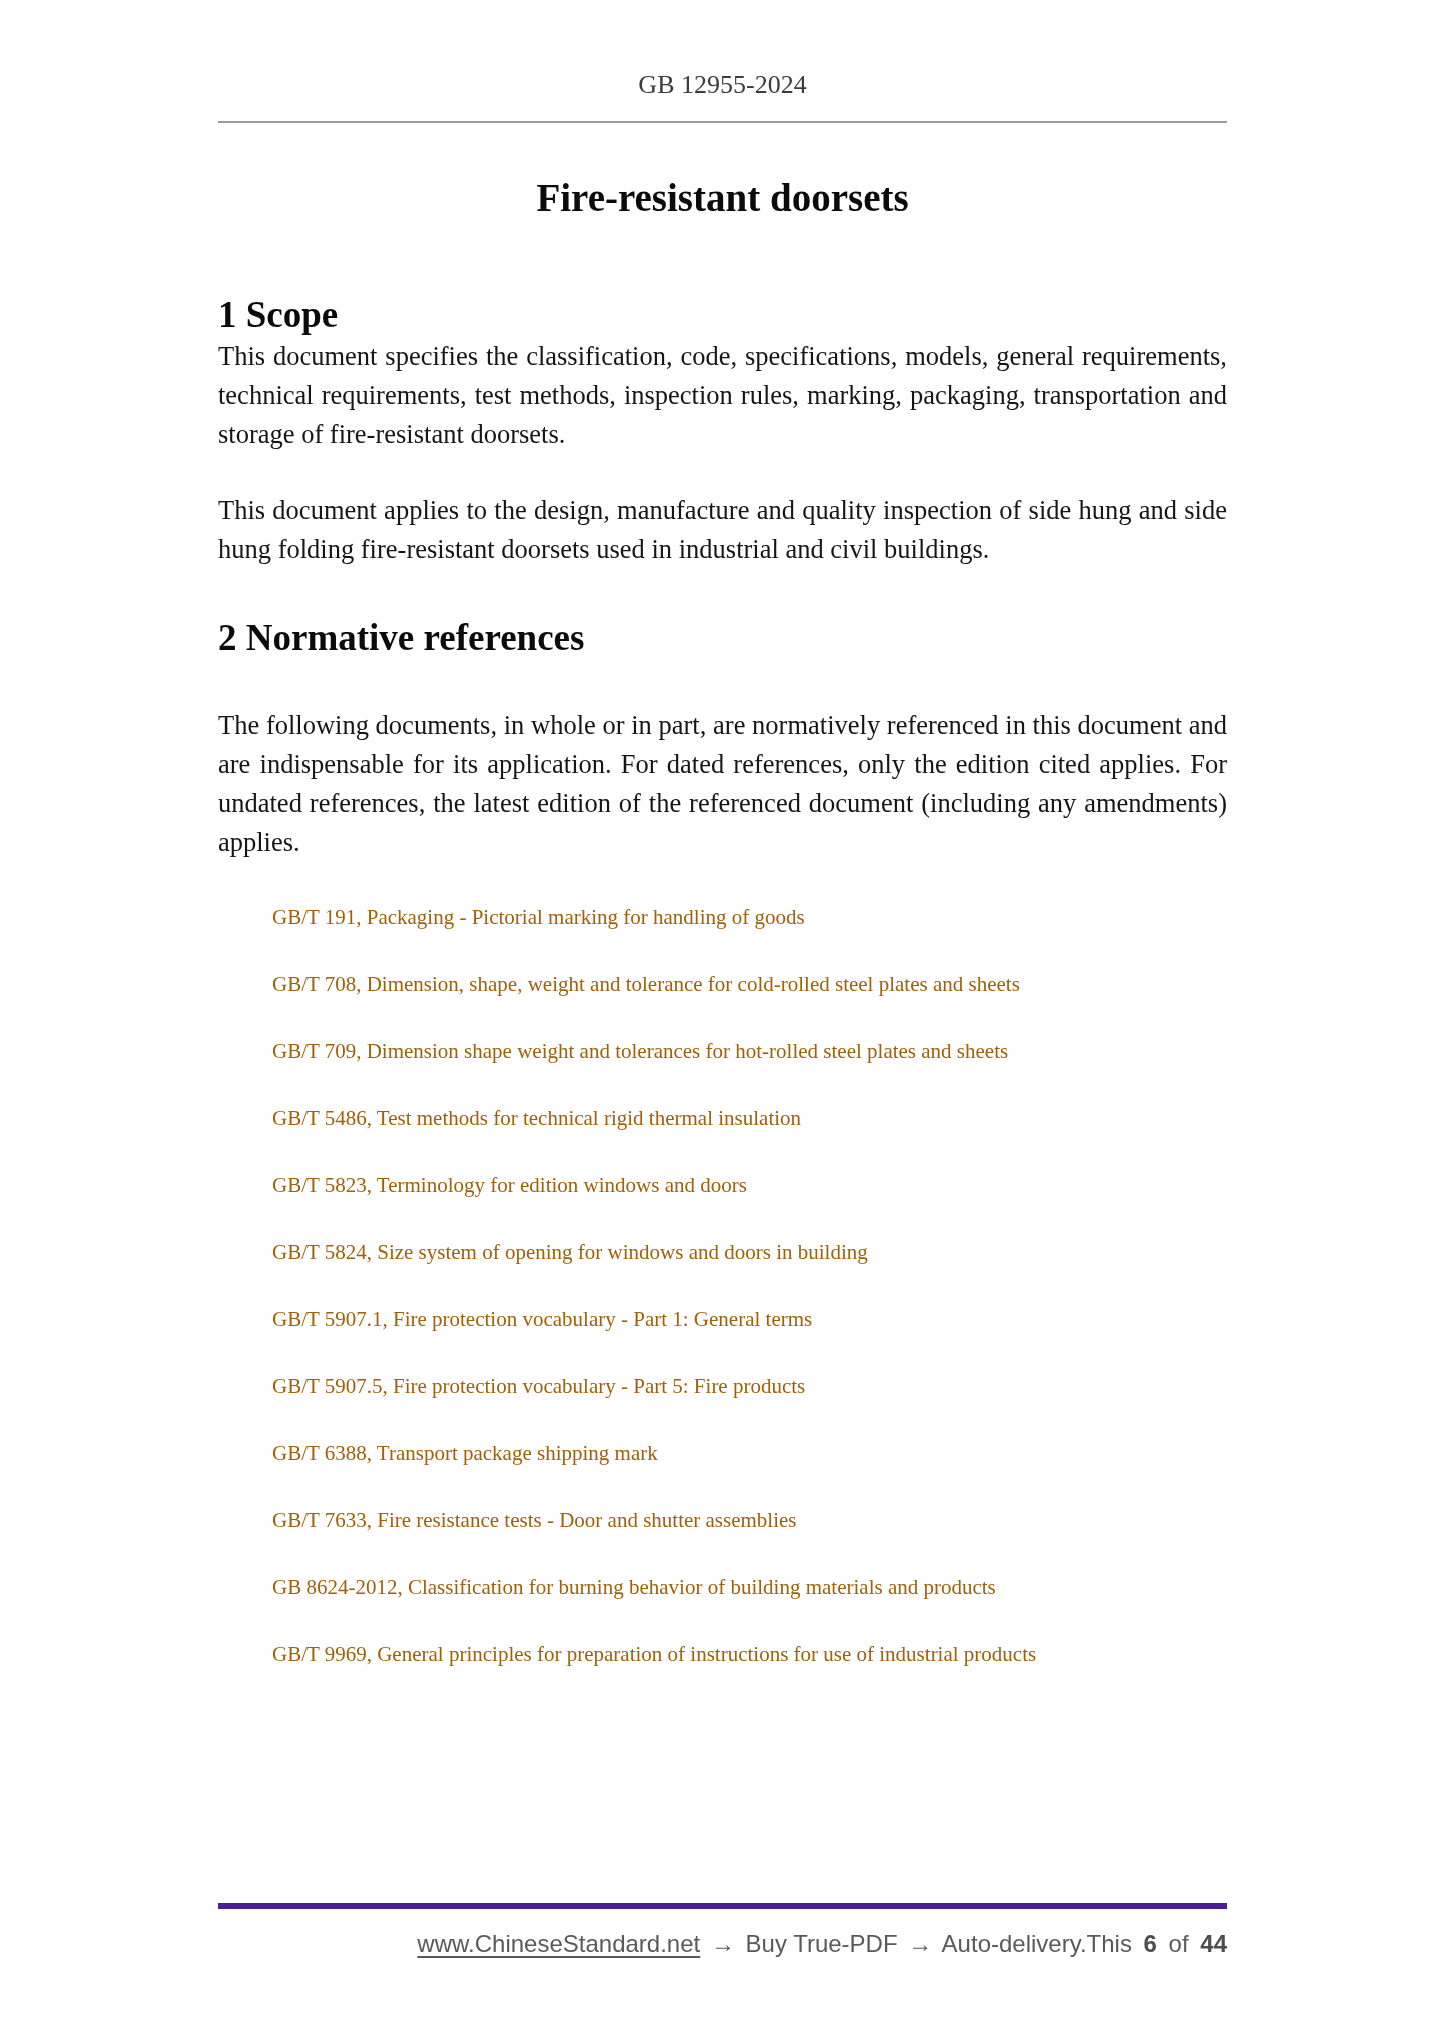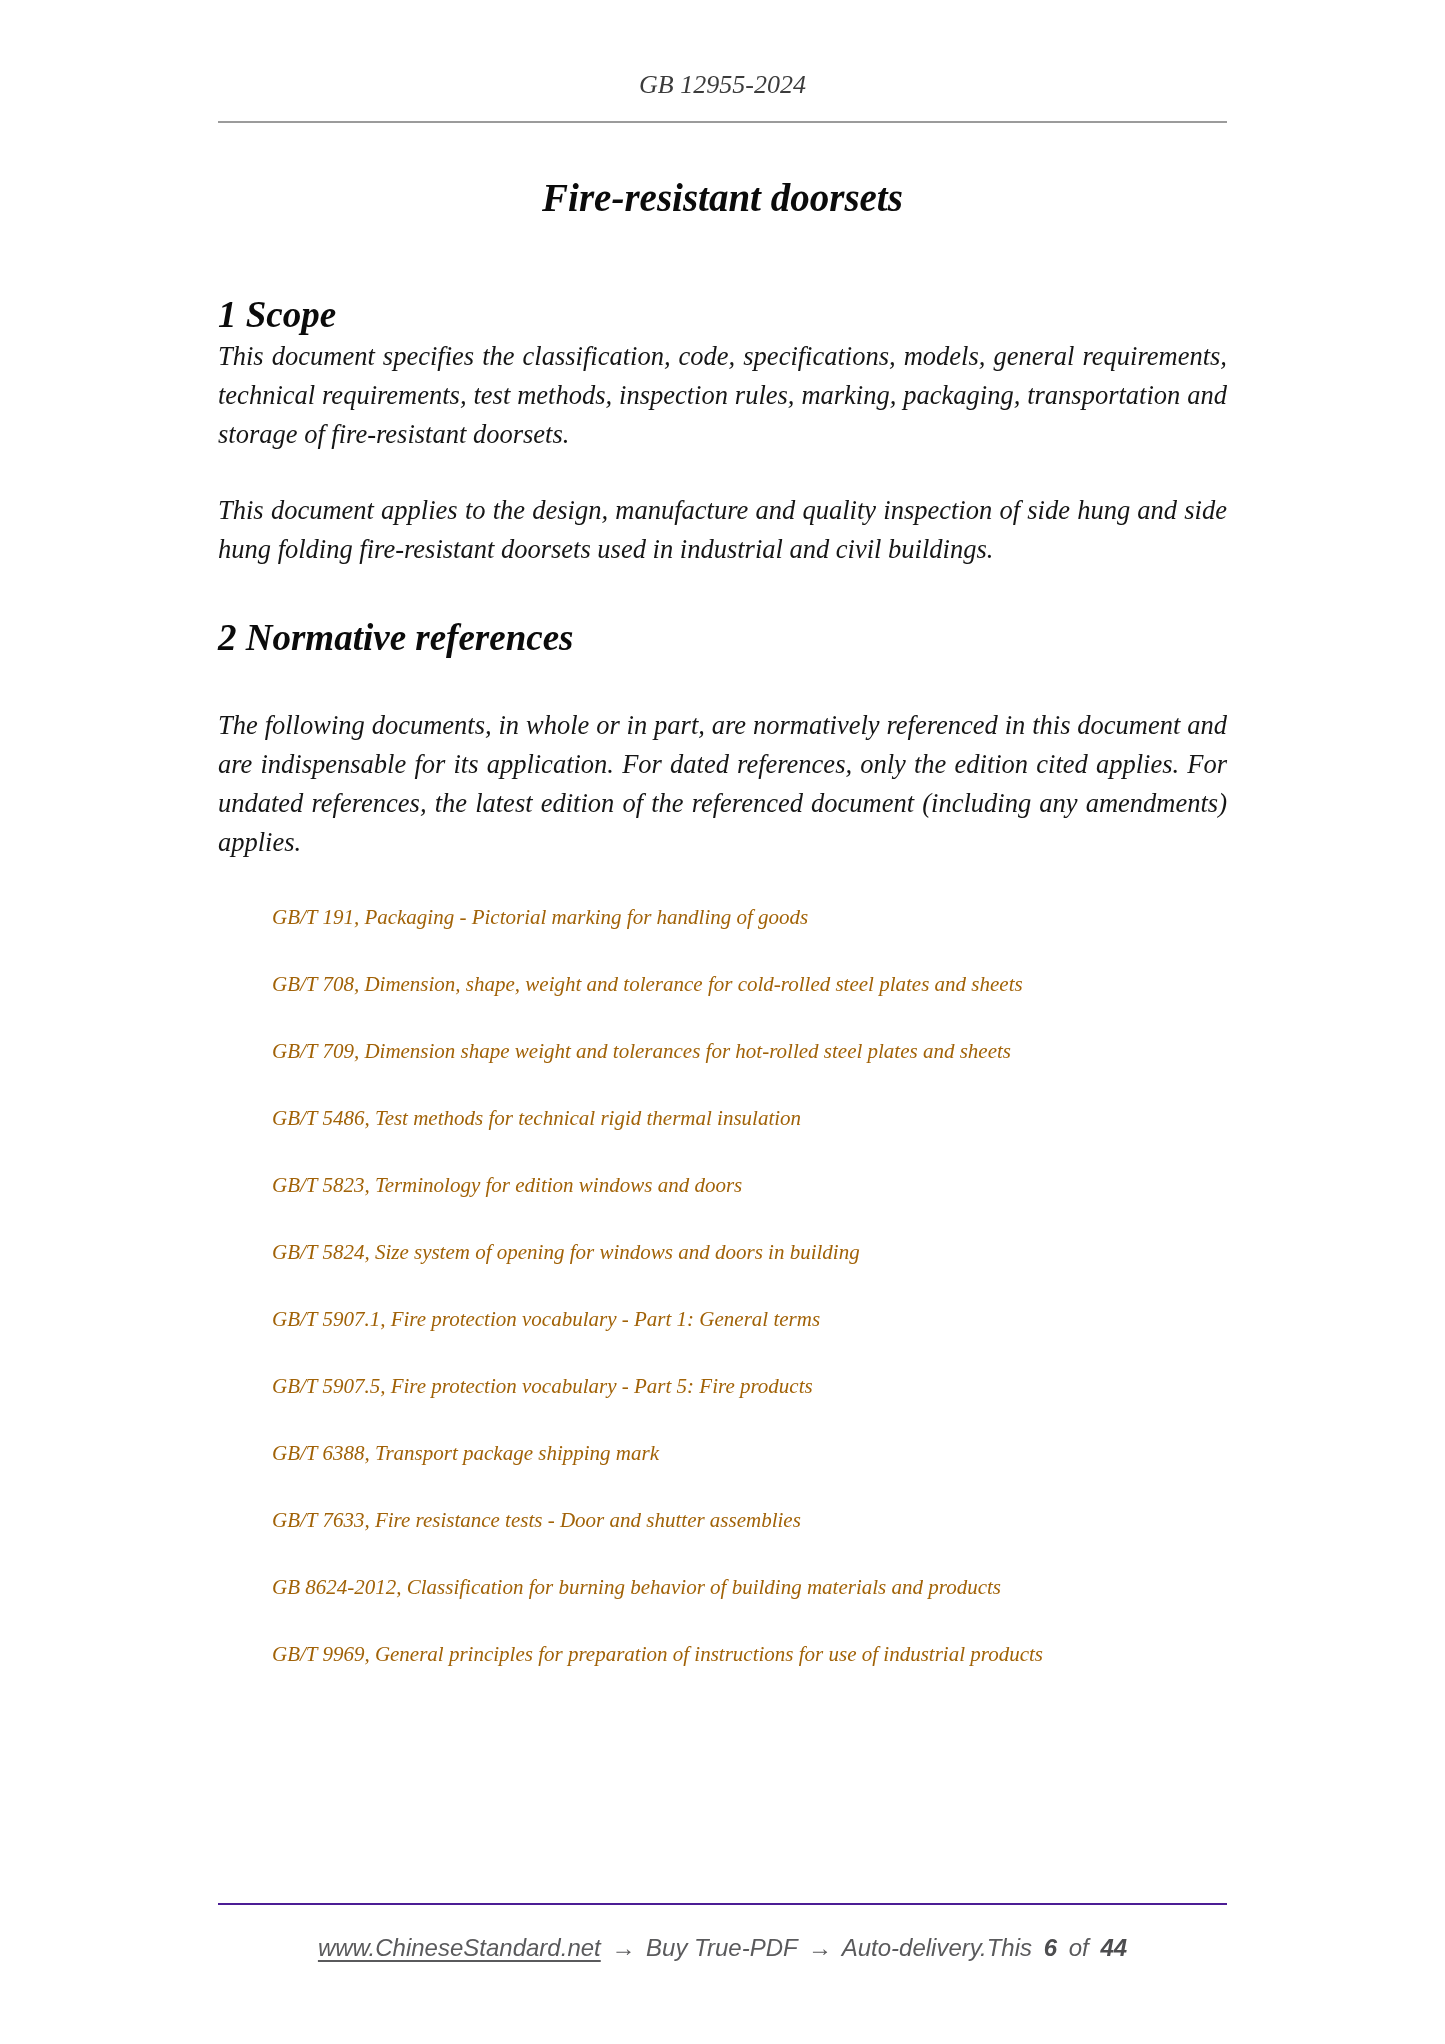--- a/index.html
+++ b/index.html
@@ -5,21 +5,20 @@
   * { margin: 0; padding: 0; box-sizing: border-box; }
   html, body { background: #ffffff; }
   .page {
     position: relative;
     width: 1445px;
     height: 2044px;
     background: #ffffff;
     overflow: hidden;
     font-family: "Liberation Serif", "DejaVu Serif", serif;
     color: #161616;
-    font-style: italic;
   }
   .content {
     padding: 70px 218px 0 218px;
   }
   .header-code {
     text-align: center;
     font-size: 26px;
     line-height: 30px;
     color: #3c3c3c;
   }
@@ -60,28 +59,28 @@
     margin-top: 28px;
     padding-left: 54px;
     color: #a16207;
   }
   .ref-first { margin-top: 36px; }
   .footer {
     position: absolute;
     top: 1903px;
     left: 218px;
     right: 218px;
-    border-top: 2px solid #4c1d95;
-    padding-top: 28px;
+    border-top: 6px solid #4c1d95;
+    padding-top: 20px;
     font-family: "Liberation Sans", "DejaVu Sans", sans-serif;
     font-size: 24px;
     line-height: 30px;
     color: #5a5a5c;
     display: flex;
-    justify-content: center;
+    justify-content: flex-end;
     align-items: baseline;
   }
   .footer-left { white-space: nowrap; }
   .footer-link {
     color: #5a5a5c;
     text-decoration: underline;
     text-underline-offset: 4px;
     cursor: pointer;
   }
   .footer-arrow { padding: 0 4px; }

